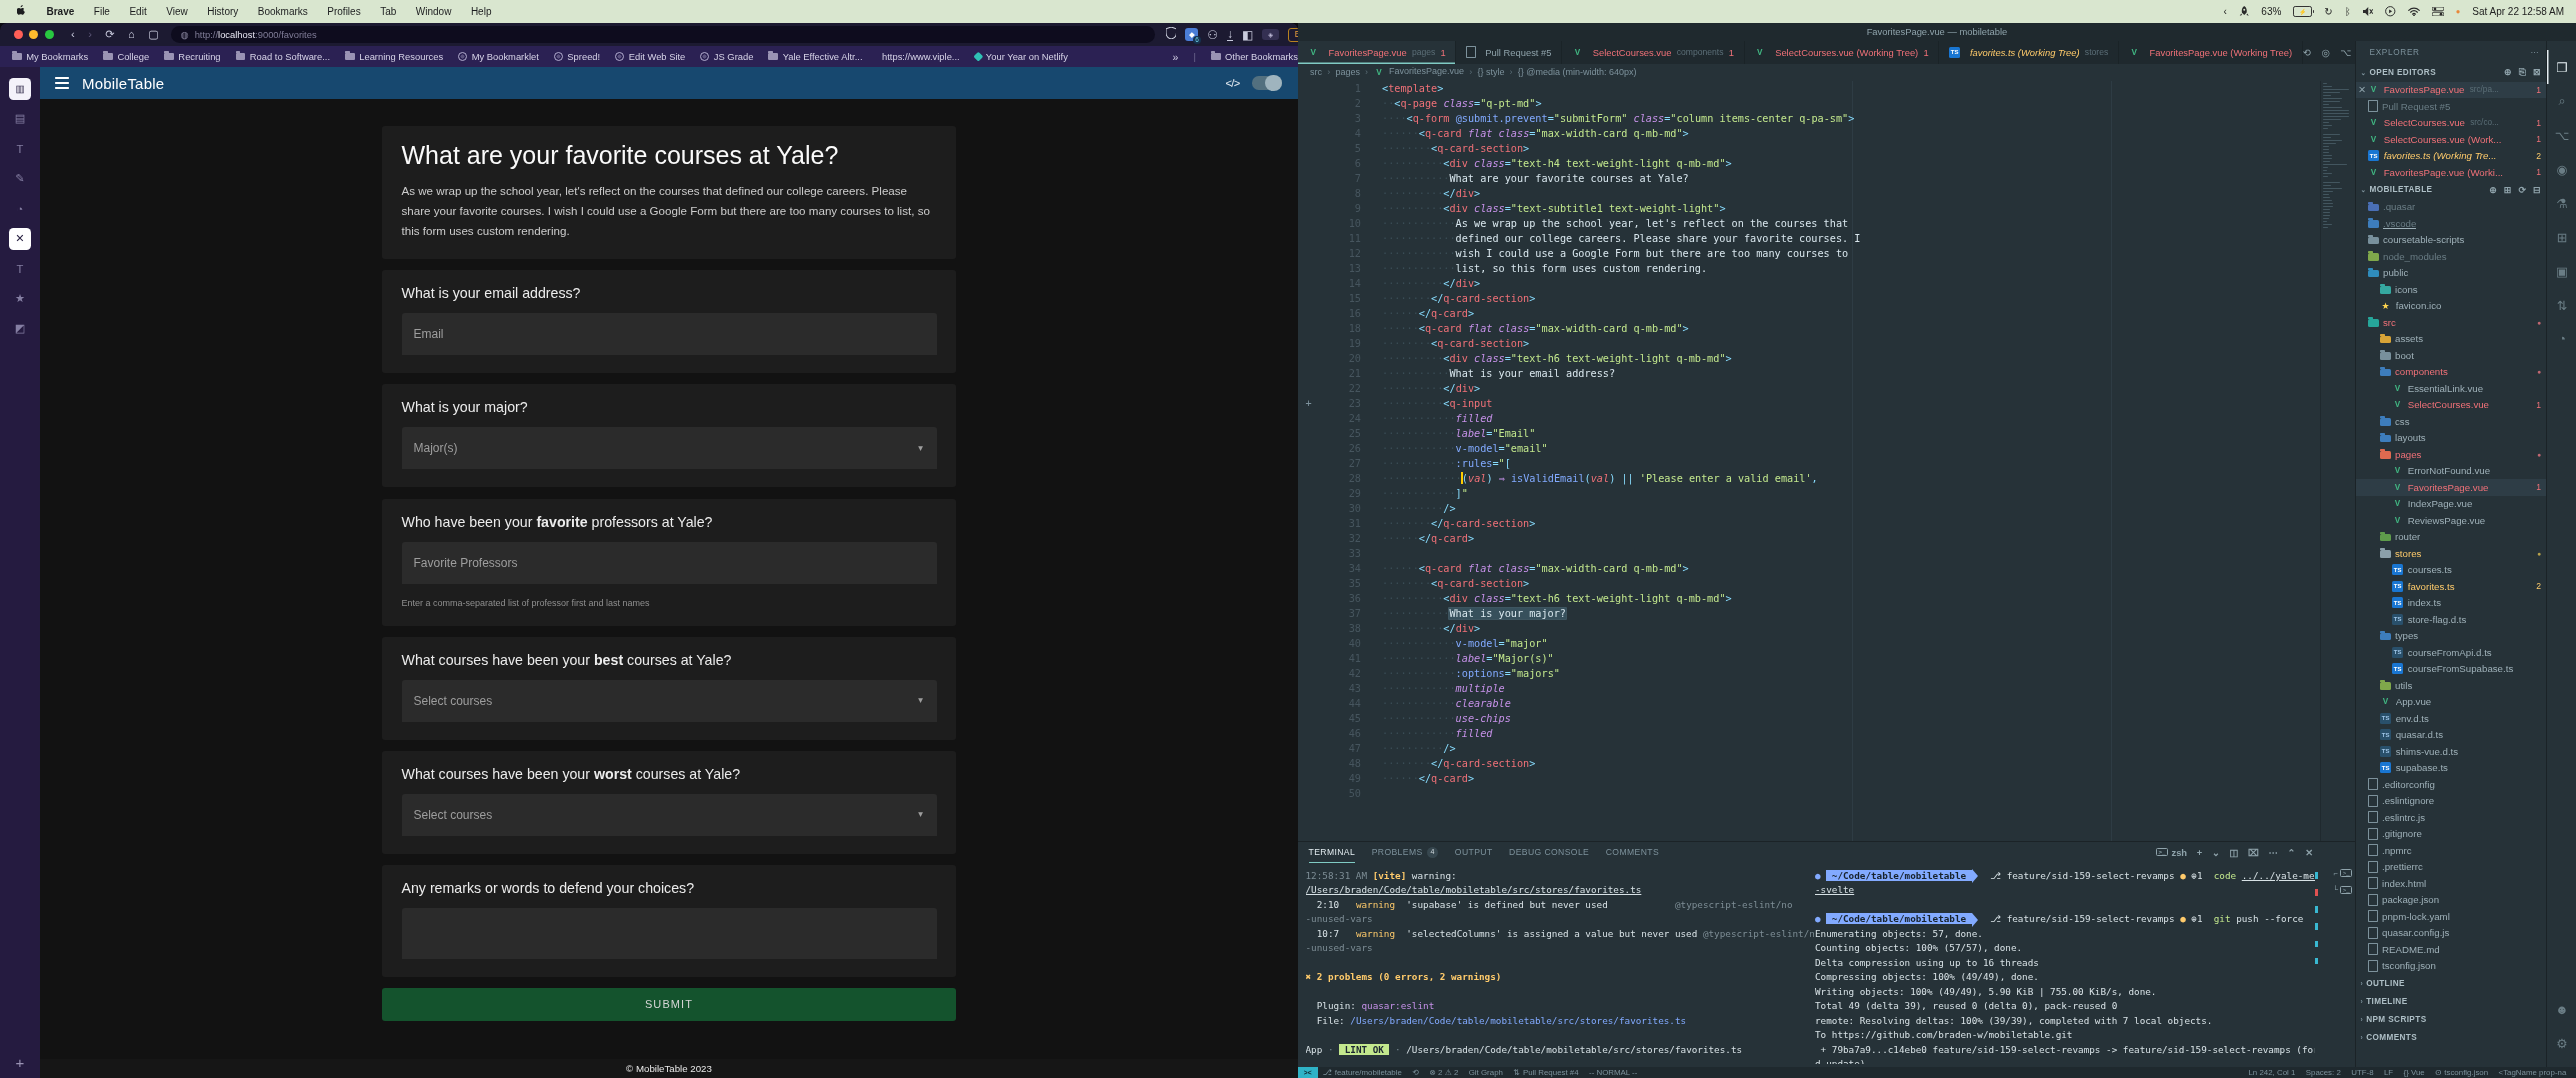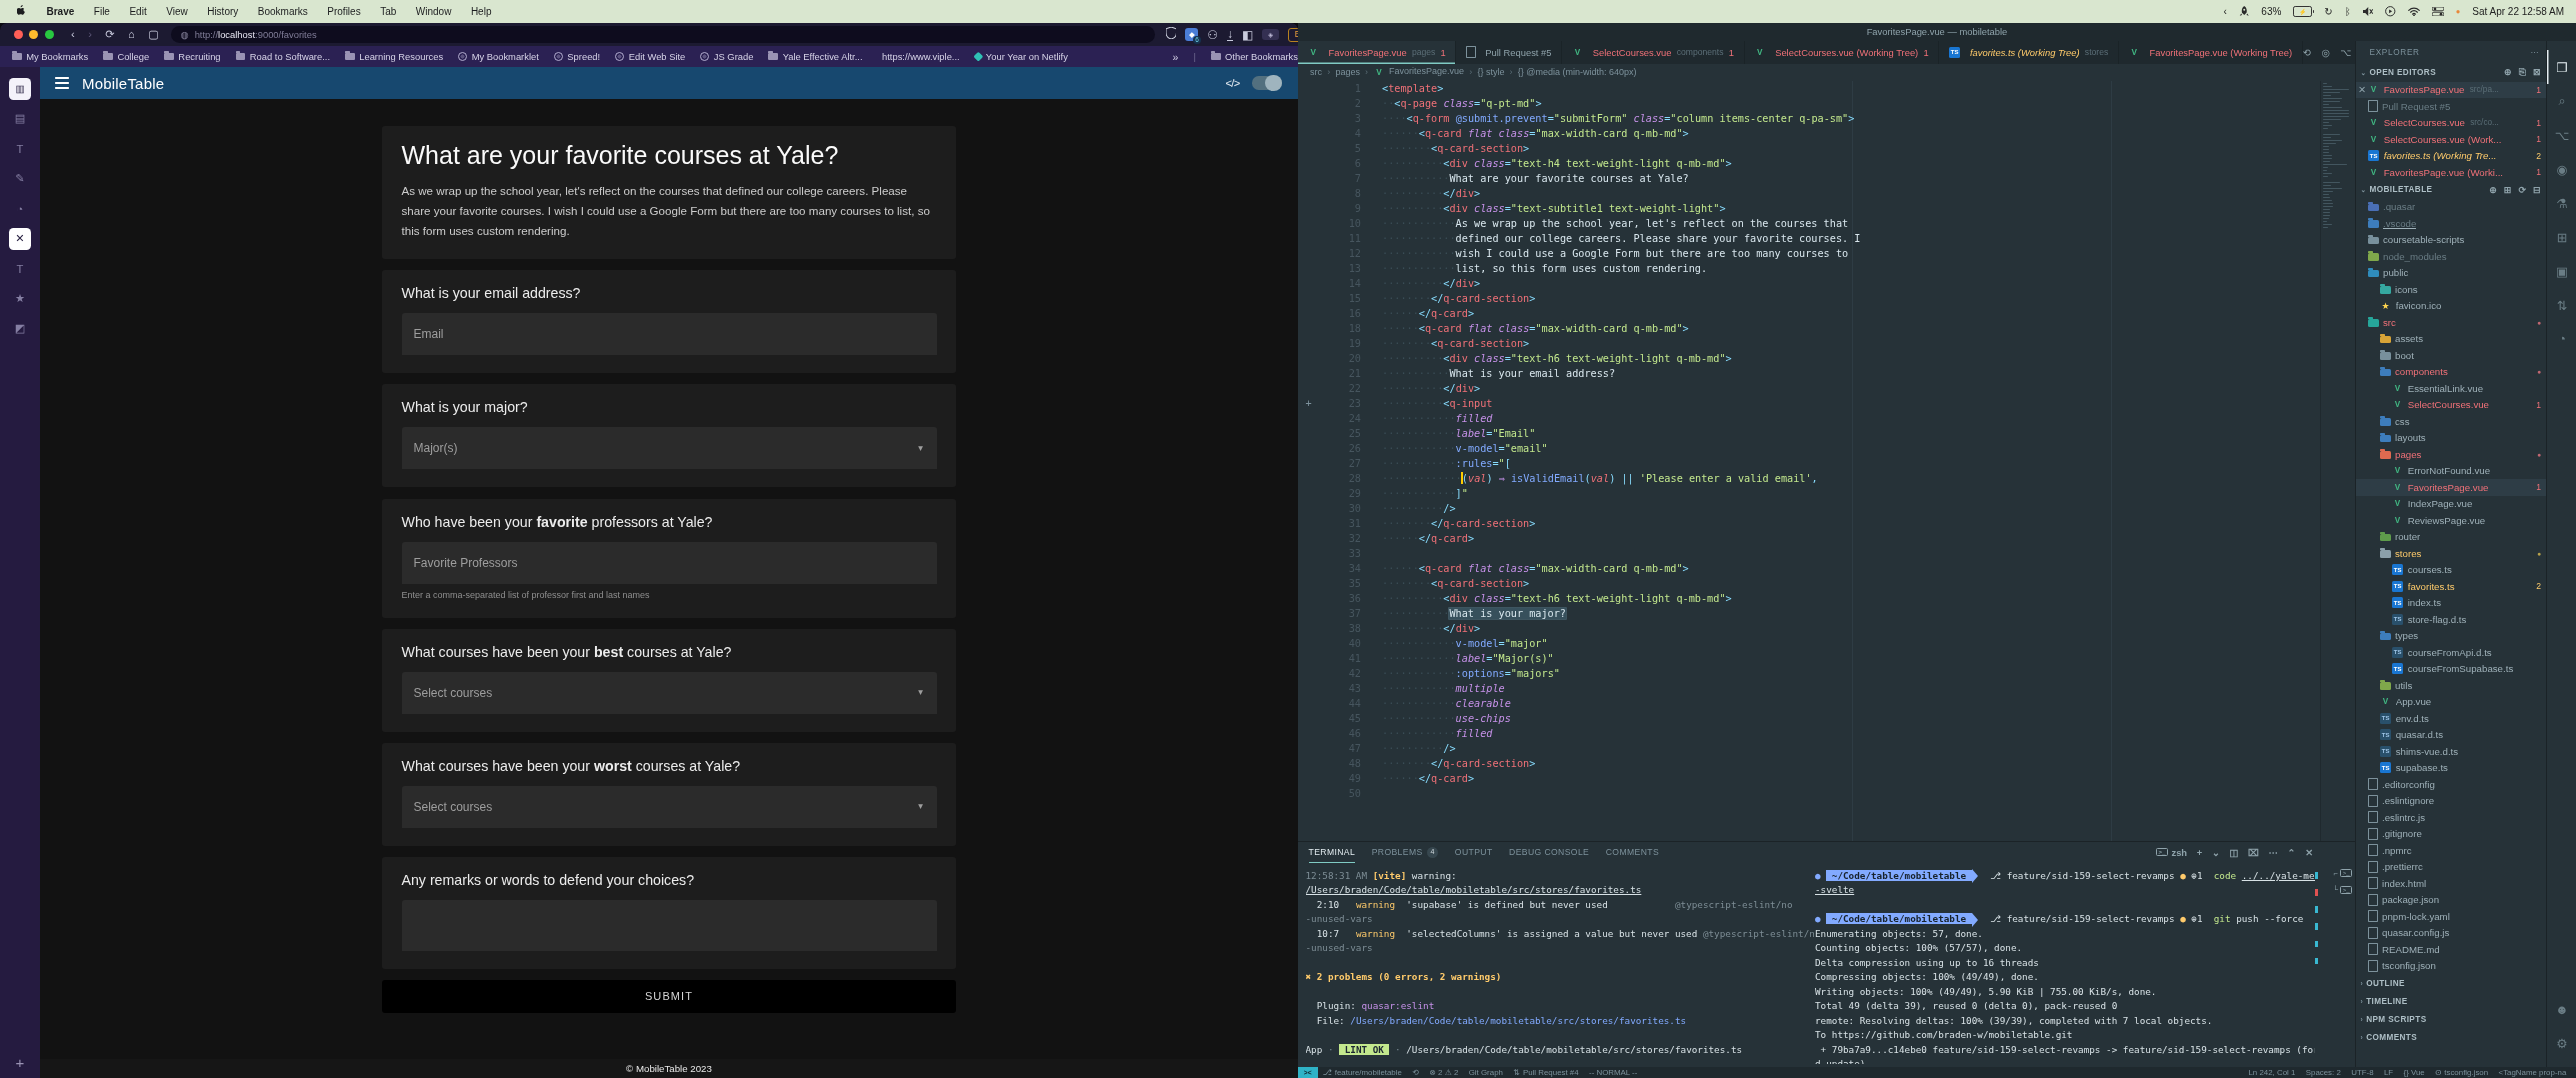--- a/index.html
+++ b/index.html
@@ -56,22 +56,22 @@
   .page{position:absolute;left:40px;right:0;top:32px;bottom:19.5px;background:#121212;overflow:hidden;}
   .form-col{width:574px;margin:27px auto 0;}
   .card{background:#1d1d1d;border-radius:3px;padding:15px 19.5px 18px;margin-bottom:11.2px;}
   .q-title{font-size:25px;font-weight:300;color:#fafafa;}
   .q-desc{font-size:11.6px;line-height:1.72;color:#cdcdcd;font-weight:300;margin-top:11.2px;}
   .q-label{font-size:14.2px;font-weight:300;color:#ececec;margin-bottom:12px;}
   .q-label b{font-weight:700;}
   .q-field{height:42px;background:#2b2b2b;border-radius:3px 3px 0 0;display:flex;align-items:center;padding:0 12px;color:#9e9e9e;font-size:12px;}
   .q-field.area{height:43px;align-items:flex-start;padding-top:7.5px;}
   .q-arrow{margin-left:auto;color:#9e9e9e;font-size:8.2px;}
-  .q-hint{font-size:9px;color:#8f8f8f;margin-top:6px;}
-  .submit-bar{height:33px;background:#000000;border-radius:3px;display:flex;align-items:center;justify-content:center;font-size:11px;color:#d6d6d6;letter-spacing:1.1px;margin-top:0.7px;}
+  .q-hint{font-size:9px;color:#8f8f8f;margin-top:14px;}
+  .submit-bar{height:33px;background:#14532d;border-radius:3px;display:flex;align-items:center;justify-content:center;font-size:11px;color:#d6d6d6;letter-spacing:1.1px;margin-top:0.7px;}
   .appfooter{position:absolute;left:40px;right:0;bottom:0;height:19.5px;background:#161616;display:flex;align-items:center;justify-content:center;font-size:9.7px;color:#e8e8e8;}
   
   .vscode{position:absolute;left:1298px;top:23px;width:1278px;height:1055px;background:#263238;color:#b0bec5;font-size:9.7px;}
   .vtitlebar{position:absolute;left:0;top:0;right:0;height:18px;background:#1f292e;text-align:center;line-height:18px;font-size:9.4px;color:#8fa3ab;}
   .vmain{position:absolute;left:0;top:18px;right:0;bottom:11.2px;}
   .veditorcol{position:absolute;left:0;top:0;bottom:0;width:1057px;}
   .vtabs{position:absolute;left:0;top:0;right:0;height:22.5px;background:#1f292e;display:flex;align-items:stretch;}
   .tab{display:flex;align-items:center;gap:5.2px;padding:0 9.7px;font-size:9.4px;color:#7d929c;border-right:0.7px solid #1a2327;white-space:nowrap;}
   .tab.active{background:#263238;box-shadow:inset 0 -1.5px 0 #80cbc4;}
   .tab .det{color:#5b6e77;font-size:8.6px;}

